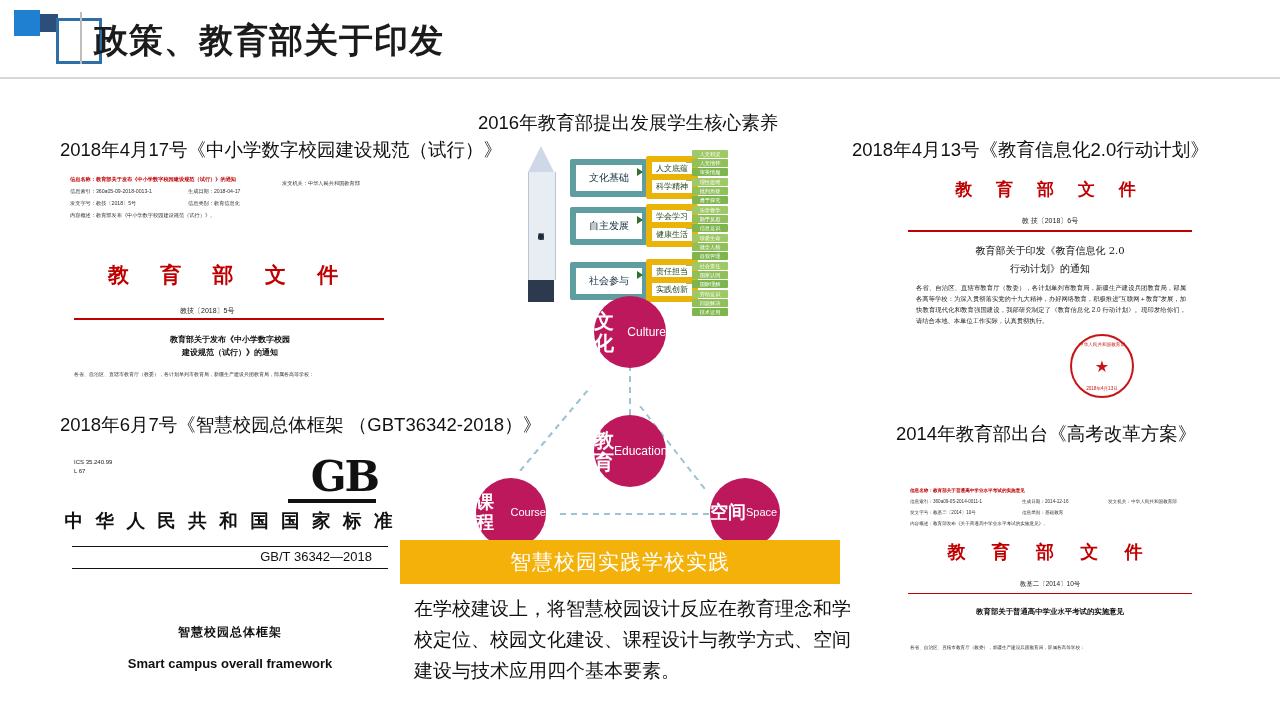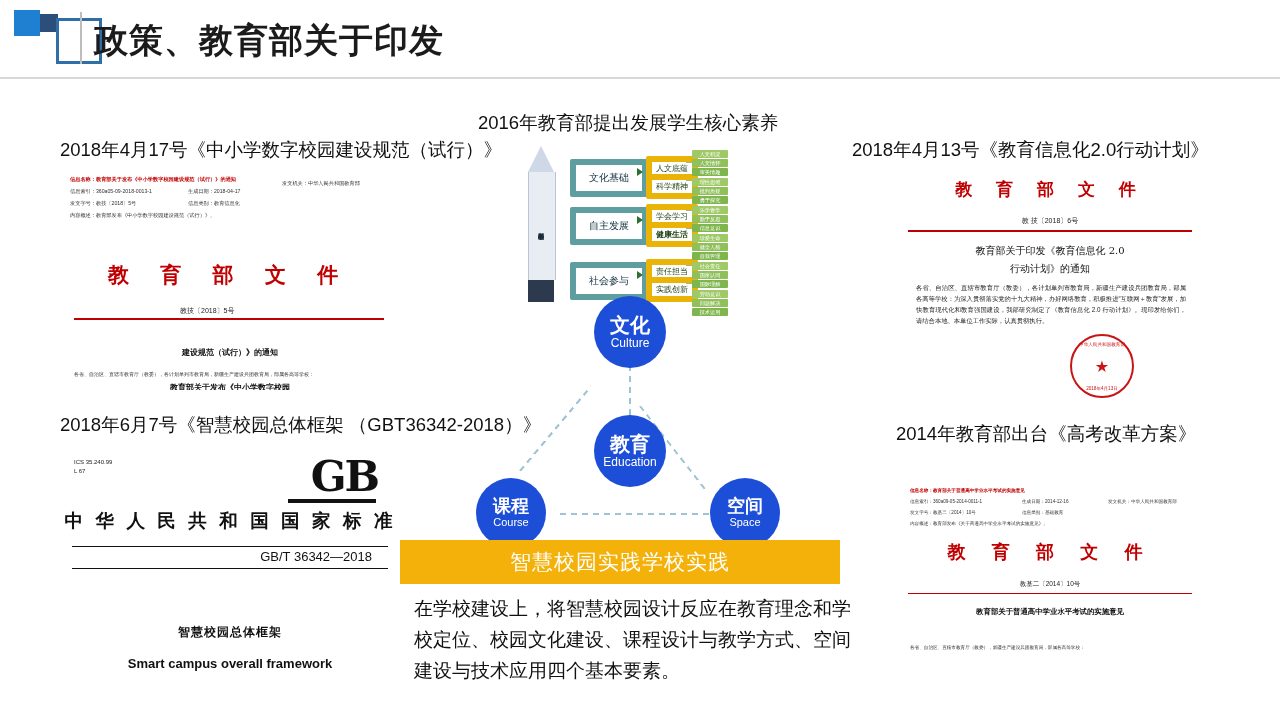--- a/index.html
+++ b/index.html
@@ -71,21 +71,21 @@
   .pencil .body{position:absolute;left:0;top:26px;width:26px;height:108px;background:#e8edf4;border-left:1px solid #b9c4d4;border-right:1px solid #b9c4d4;}
   .pencil .cap{position:absolute;left:0;top:134px;width:26px;height:22px;background:#2d3a4e;}
   .pencil .vtxt{position:absolute;left:0;top:30px;width:26px;height:104px;color:#1d2a3a;font-size:6.2px;writing-mode:vertical-rl;text-orientation:upright;text-align:center;line-height:26px;}
 
   .tier{position:absolute;border:6px solid #eab308;color:#1e3f0f;background:#ffffff;font-size:8px;display:flex;align-items:center;justify-content:center;border-radius:2px;}
   .tier.big{width:66px;height:26px;font-size:10px;border-color:#5f9ea0;color:#0f2f3f;}
   .leaf{position:absolute;font-size:5.2px;color:#ffffff;display:flex;align-items:center;justify-content:center;border-radius:1px;}
   .connector{position:absolute;background:#9ab97a;}
   .arrow-green{position:absolute;width:0;height:0;border-top:4px solid transparent;border-bottom:4px solid transparent;border-left:6px solid #2f6f2f;}
 
-  .node{position:absolute;border-radius:50%;background:#1d4ed8;color:#ffffff;display:flex;flex-direction:column;align-items:center;justify-content:center;}
+  .node{position:absolute;border-radius:50%;background:#be185d;color:#ffffff;display:flex;align-items:center;justify-content:flex-start;}
   .node .zh{font-size:20px;font-weight:bold;line-height:1.1;}
   .node .en{font-size:12px;line-height:1.2;}
   .node.small .zh{font-size:18px;}
   .node.small .en{font-size:11px;}
 
   .yellowbar{position:absolute;left:400px;top:540px;width:440px;height:44px;background:#f3b10a;display:flex;align-items:center;justify-content:center;}
   .yellowbar span{color:#ffffff;font-size:21px;letter-spacing:1px;}
 
   .bottomtext{position:absolute;left:414px;top:594px;width:446px;font-size:19px;color:#111;line-height:1.62;}
 
@@ -128,21 +128,21 @@
   </div>
   <div class="metaline" style="left:128px;top:34px;">
     <span>信息类别：</span><span>教育信息化</span>
   </div>
   <div class="metaline" style="left:10px;top:46px;">
     <span>内容概述：</span><span>教育部发布《中小学数字校园建设规范（试行）》。</span>
   </div>
   <div class="bigred">教 育 部 文 件</div>
   <div class="docnum">教技〔2018〕5号</div>
   <div class="redline"></div>
-  <div class="t1" style="top:168px;margin-top:48px;">教育部关于发布《中小学数字校园</div>
+  <div class="t1" style="top:168px;">教育部关于发布《中小学数字校园</div>
   <div class="t1" style="top:181px;">建设规范（试行）》的通知</div>
   <div class="foot">各省、自治区、直辖市教育厅（教委），各计划单列市教育局，新疆生产建设兵团教育局，部属各高等学校：</div>
 </div>
 
 <div class="doccard d2">
   <div class="ics">
     <div>ICS 35.240.99</div>
     <div>L 67</div>
   </div>
   <div class="gb">GB</div>
@@ -209,21 +209,21 @@
 <div class="tier big" style="left:570px;top:207px;">自主发展</div>
 <div class="tier big" style="left:570px;top:262px;">社会参与</div>
 
 <div class="arrow-green" style="left:637px;top:168px;"></div>
 <div class="arrow-green" style="left:637px;top:216px;"></div>
 <div class="arrow-green" style="left:637px;top:271px;"></div>
 
 <div class="tier" style="left:646px;top:156px;width:40px;height:13px;">人文底蕴</div>
 <div class="tier" style="left:646px;top:174px;width:40px;height:13px;">科学精神</div>
 <div class="tier" style="left:646px;top:204px;width:40px;height:13px;">学会学习</div>
-<div class="tier" style="left:646px;top:222px;width:40px;height:13px;font-weight:bold;">健康生活</div>
+<div class="tier" style="left:646px;top:222px;width:40px;height:13px;">健康生活</div>
 <div class="tier" style="left:646px;top:259px;width:40px;height:13px;">责任担当</div>
 <div class="tier" style="left:646px;top:277px;width:40px;height:13px;">实践创新</div>
 
 <div class="leaf" style="left:692px;top:150px;width:36px;height:8px;background:#9ec966;">人文积淀</div>
 <div class="leaf" style="left:692px;top:159px;width:36px;height:8px;background:#8fc05a;">人文情怀</div>
 <div class="leaf" style="left:692px;top:168px;width:36px;height:8px;background:#7fb54d;">审美情趣</div>
 <div class="leaf" style="left:692px;top:178px;width:36px;height:8px;background:#9ec966;">理性思维</div>
 <div class="leaf" style="left:692px;top:187px;width:36px;height:8px;background:#8fc05a;">批判质疑</div>
 <div class="leaf" style="left:692px;top:196px;width:36px;height:8px;background:#7fb54d;">勇于探究</div>
 

